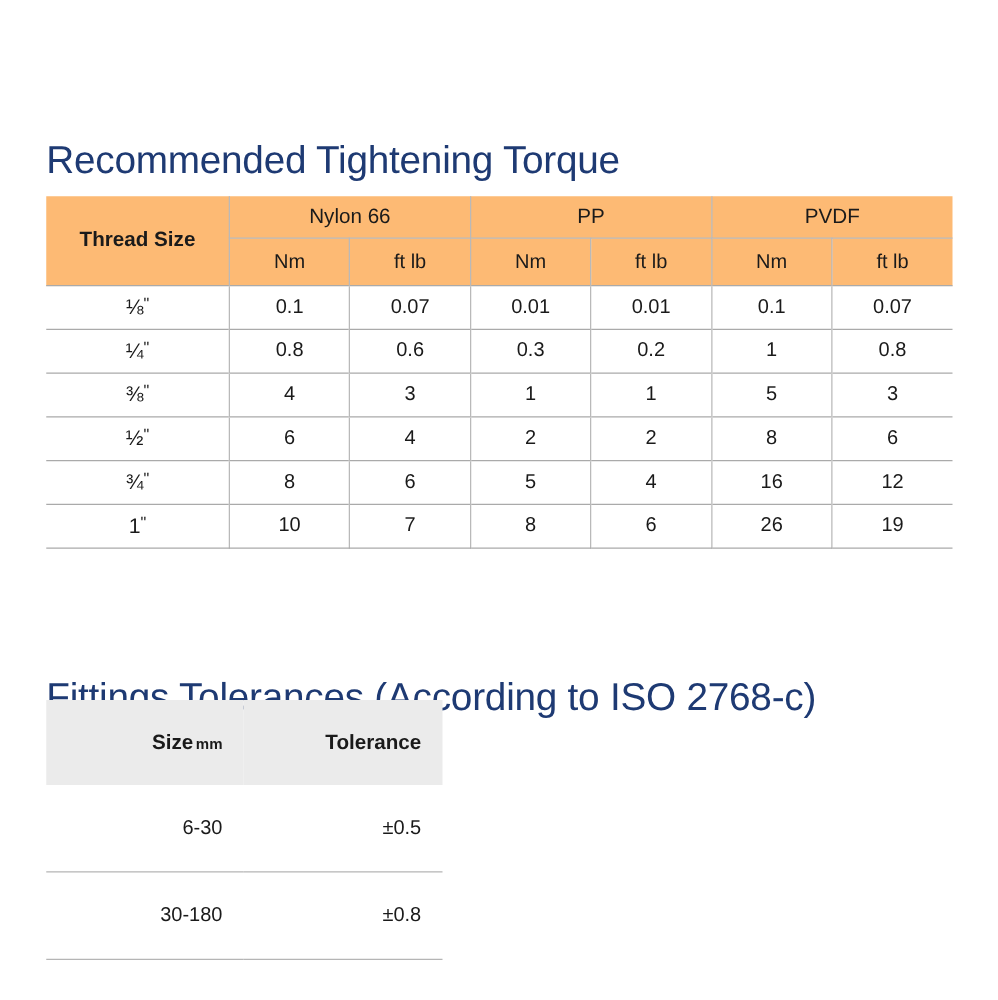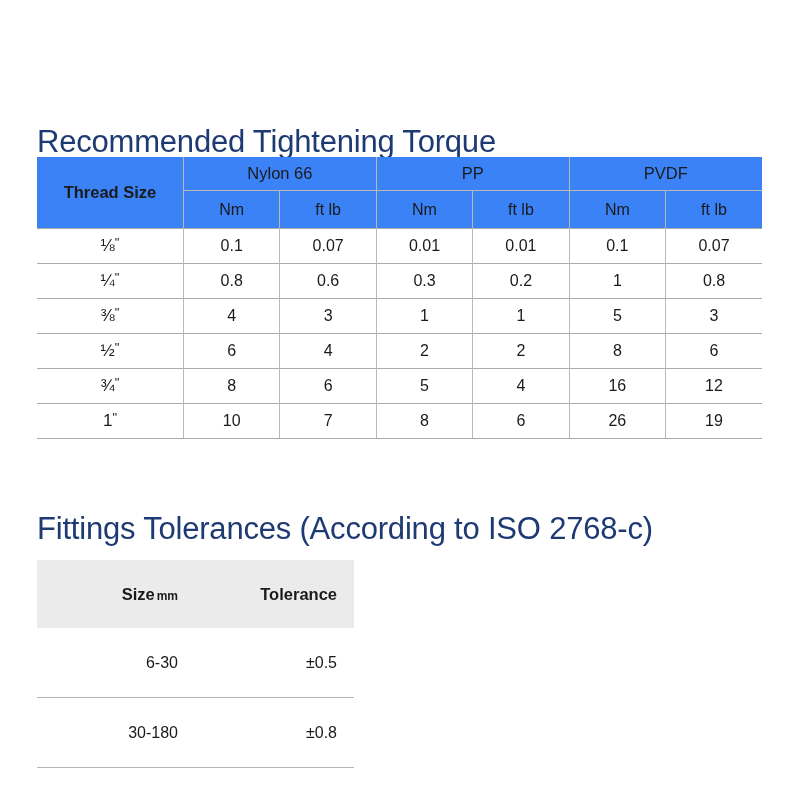--- a/index.html
+++ b/index.html
@@ -29,27 +29,27 @@
     font-size: 31px;
     font-weight: 400;
     letter-spacing: -0.2px;
     line-height: 1.1;
     white-space: nowrap;
   }
 
   #heading-torque {
     position: absolute;
     left: 37px;
-    top: 104px;
+    top: 90px;
   }
 
   #heading-tolerance {
     position: absolute;
     left: 37px;
-    top: 491px;
+    top: 520px;
   }
 
   
   #torque-table-wrap {
     position: absolute;
     left: 37px;
     top: 157px;
     width: 725px;
   }
 
@@ -64,21 +64,21 @@
     font-size: 16px;
     font-weight: 400;
     text-align: center;
     color: #1a1a1a;
     padding: 0;
     height: 33px;
     vertical-align: middle;
   }
 
   .torque-table thead th {
-    background: #3b82f6;
+    background: #fdba74;
   }
 
   .torque-table .th-thread {
     font-weight: 700;
     font-size: 16.5px;
     border-right: 1px solid #b9b9b9;
     width: 146px;
   }
 
   .torque-table .th-group {

